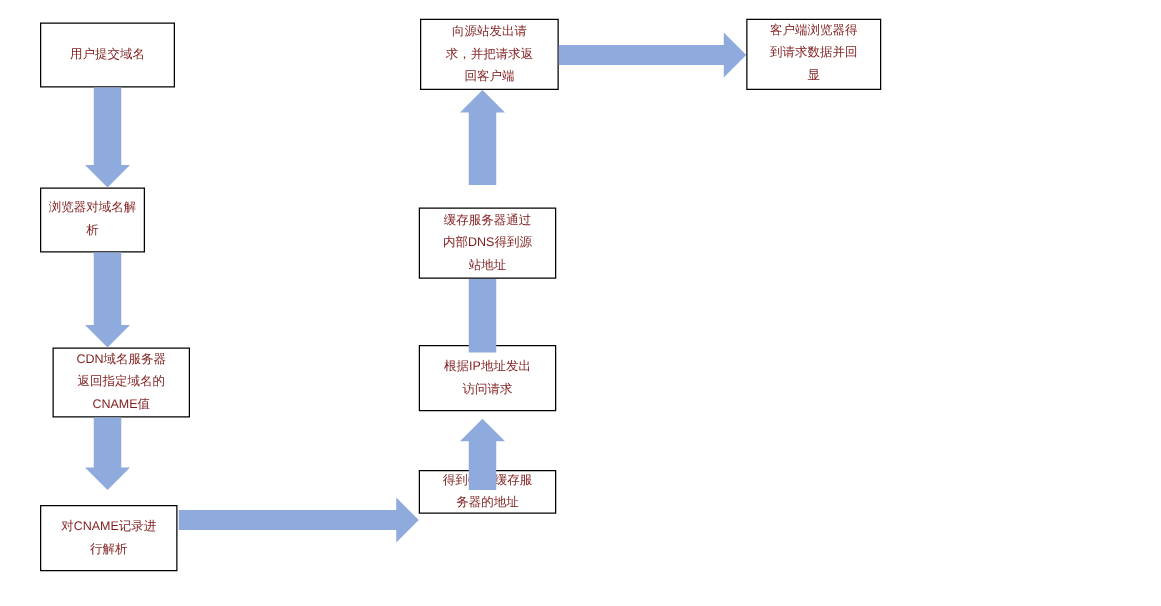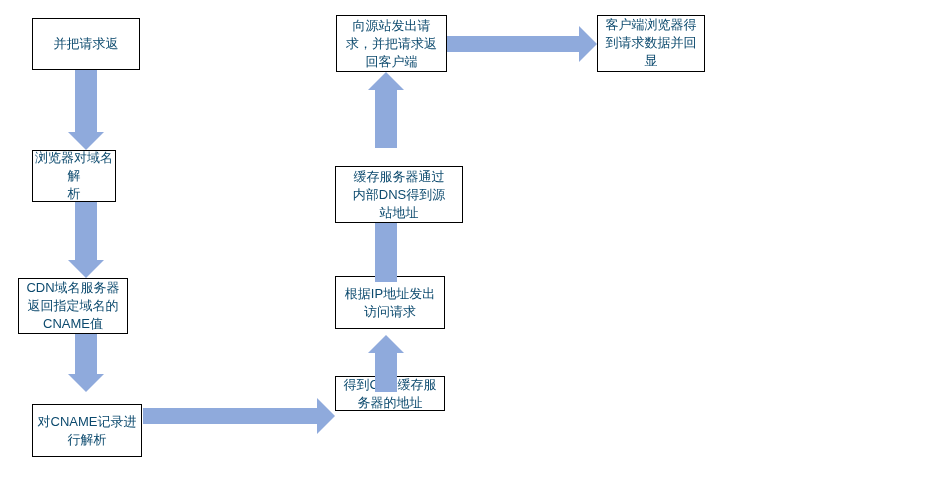--- a/index.html
+++ b/index.html
@@ -14,23 +14,23 @@
   }
   .box {
     position: absolute;
     box-sizing: border-box;
     background: var(--box-fill);
     border: 1.5px solid var(--box-border);
     display: flex;
     align-items: center;
     justify-content: center;
     text-align: center;
-    font-size: 13px;
+    font-size: 10px;
     line-height: 18px;
-    color: #0c4a6e;
+    color: #7f1d1d;
     white-space: pre-line;
     padding: 1px 2px;
   }
   .arrow { position: absolute; }
   .arrow .shaft { position: absolute; background: var(--accent); }
   .arrow .head { position: absolute; width: 0; height: 0; }
   
   .arrow.v .shaft { left: 50%; margin-left: -11px; width: 22px; }
   .arrow.down .shaft { top: 0; bottom: 17px; }
   .arrow.down .head {
@@ -53,36 +53,36 @@
     border-top: 18px solid transparent;
     border-bottom: 18px solid transparent;
     border-left: 18px solid var(--accent);
   }
 </style>
 </head>
 <body>
 
 <div class="canvas">
 
-  <div class="box" style="left:32px;  top:18px;  width:108px; height:52px;">并把请求返</div>
+  <div class="box" style="left:32px;  top:18px;  width:108px; height:52px;">用户提交域名</div>
 
   <div class="arrow v down" style="left:68px; top:70px; width:36px; height:80px;">
     <div class="shaft"></div>
     <div class="head"></div>
   </div>
 
   <div class="box" style="left:32px;  top:150px; width:84px; height:52px;">浏览器对域名解
 析</div>
 
   <div class="arrow v down" style="left:68px; top:202px; width:36px; height:76px;">
     <div class="shaft"></div>
     <div class="head"></div>
   </div>
 
-  <div class="box" style="left:18px;  top:278px; width:110px; height:56px;">CDN域名服务器
+  <div class="box" style="left:42px;  top:278px; width:110px; height:56px;">CDN域名服务器
 返回指定域名的
 CNAME值</div>
 
   <div class="arrow v down" style="left:68px; top:334px; width:36px; height:58px;">
     <div class="shaft"></div>
     <div class="head"></div>
   </div>
 
   <div class="box" style="left:32px;  top:392px; width:110px; height:53px;margin-top:12px;">对CNAME记录进
 行解析</div>
@@ -101,21 +101,21 @@
   </div>
 
   <div class="box" style="left:335px; top:276px; width:110px; height:53px;">根据IP地址发出
 访问请求</div>
 
   <div class="arrow v up" style="left:368px; top:205px; width:36px; height:77px;">
     <div class="head"></div>
     <div class="shaft"></div>
   </div>
 
-  <div class="box" style="left:335px; top:166px; width:128px; height:57px;">缓存服务器通过
+  <div class="box" style="left:335px; top:166px; width:110px; height:57px;">缓存服务器通过
 内部DNS得到源
 站地址</div>
 
   <div class="arrow v up" style="left:368px; top:72px; width:36px; height:76px;">
     <div class="head"></div>
     <div class="shaft"></div>
   </div>
 
   <div class="box" style="left:336px; top:15px;  width:111px; height:57px;">向源站发出请
 求，并把请求返

